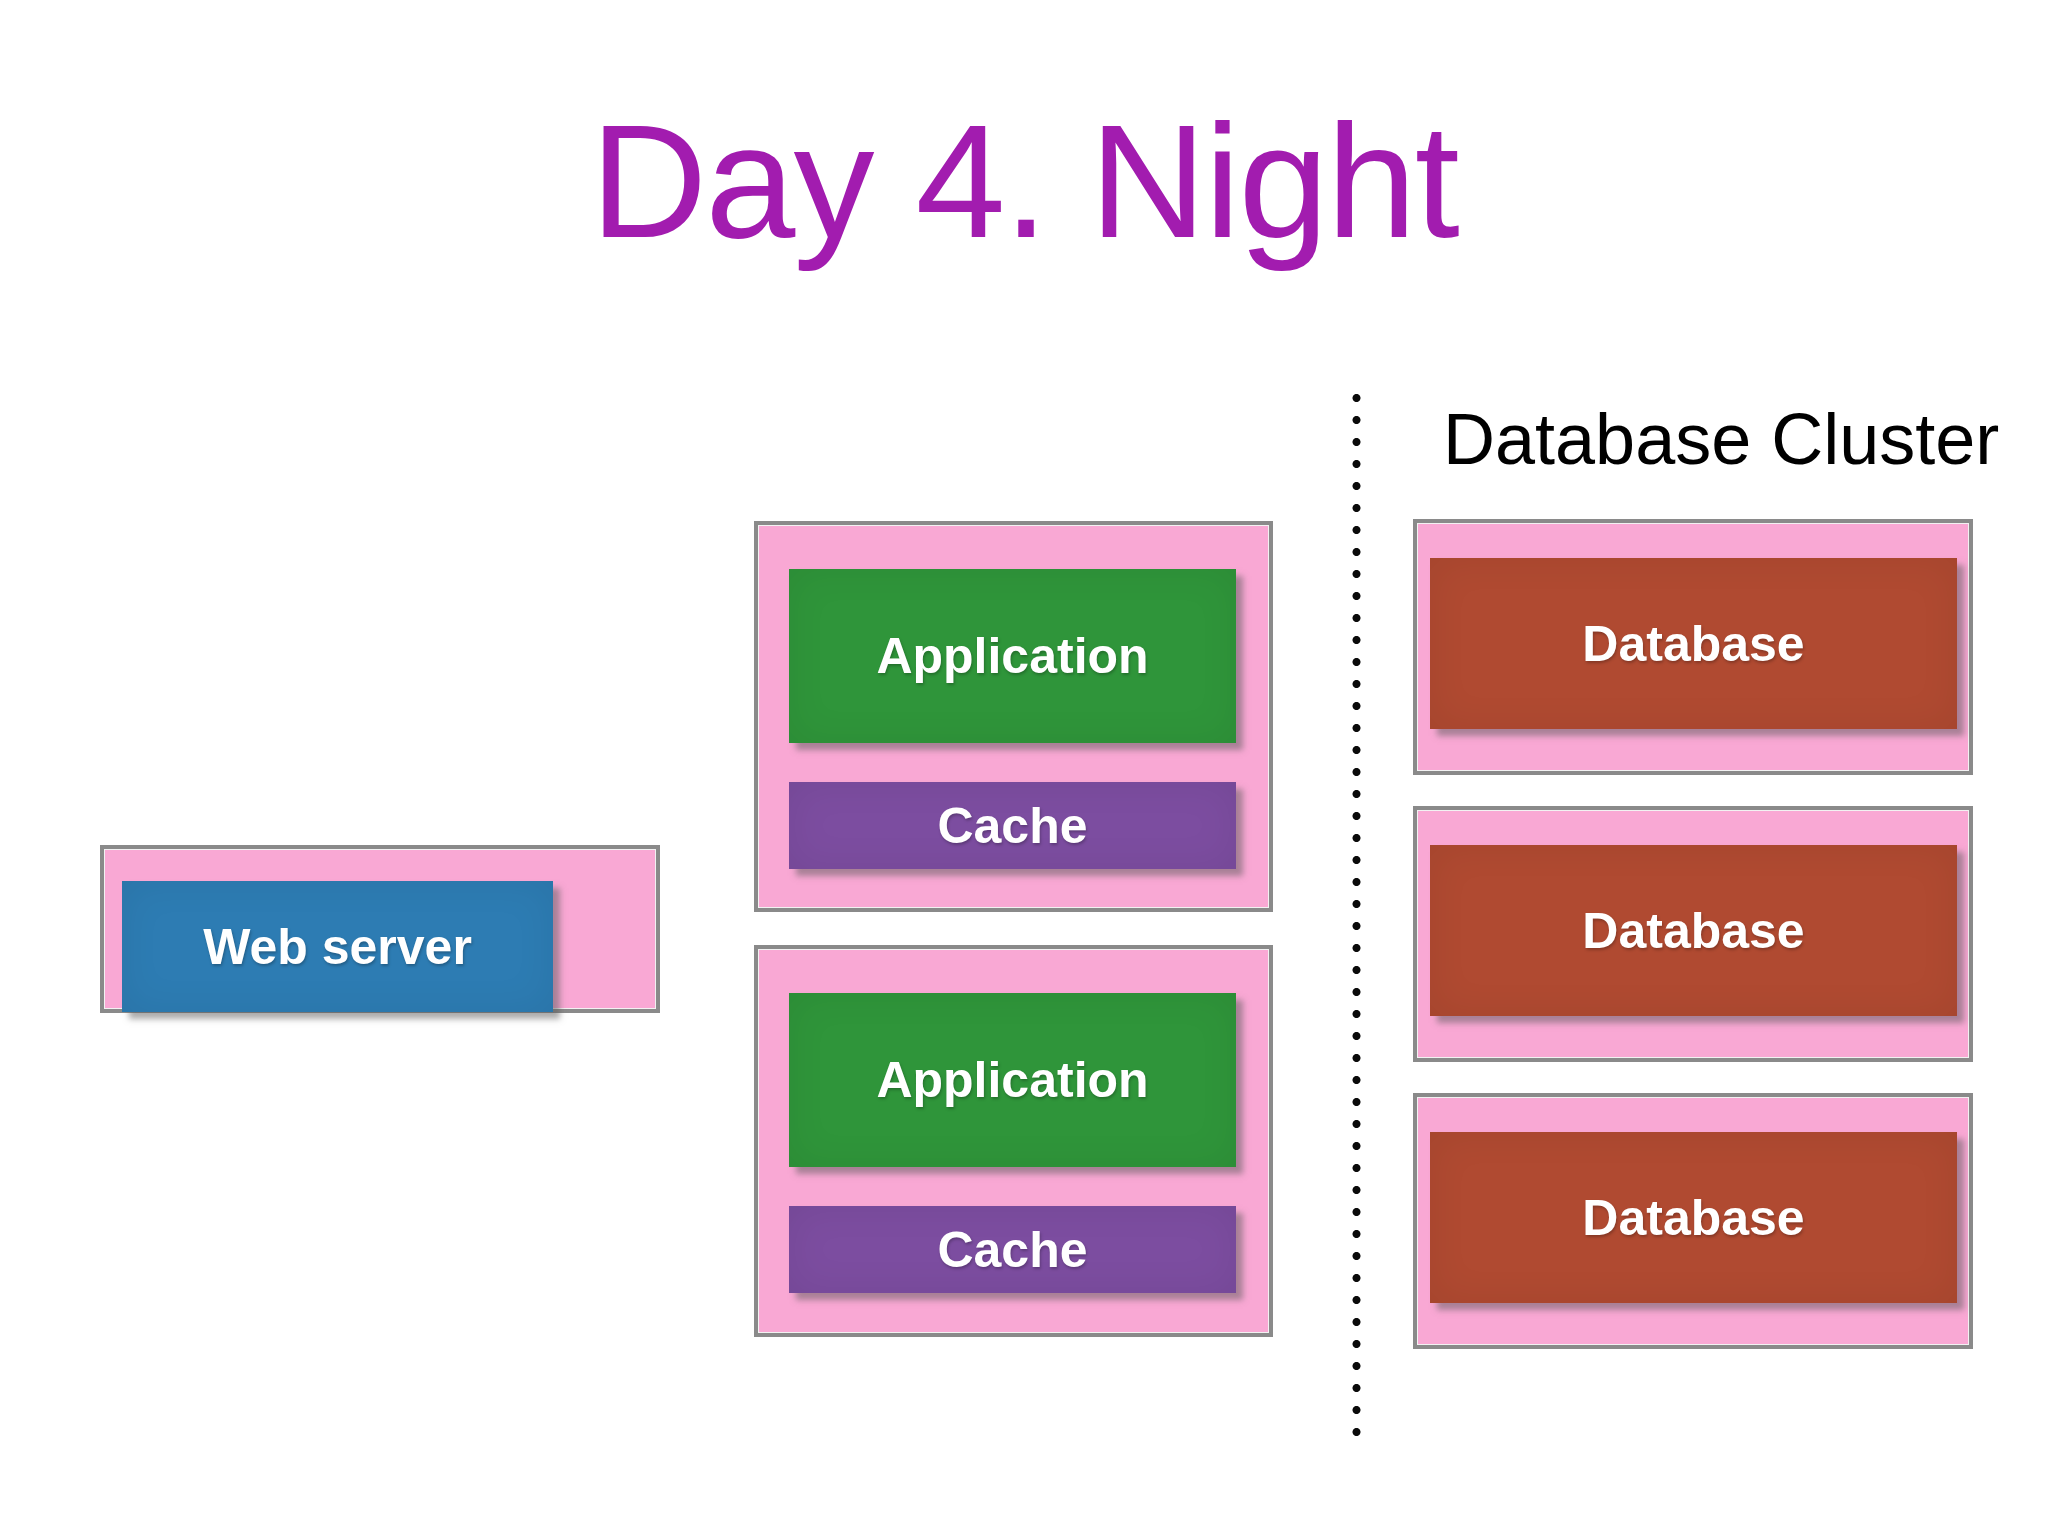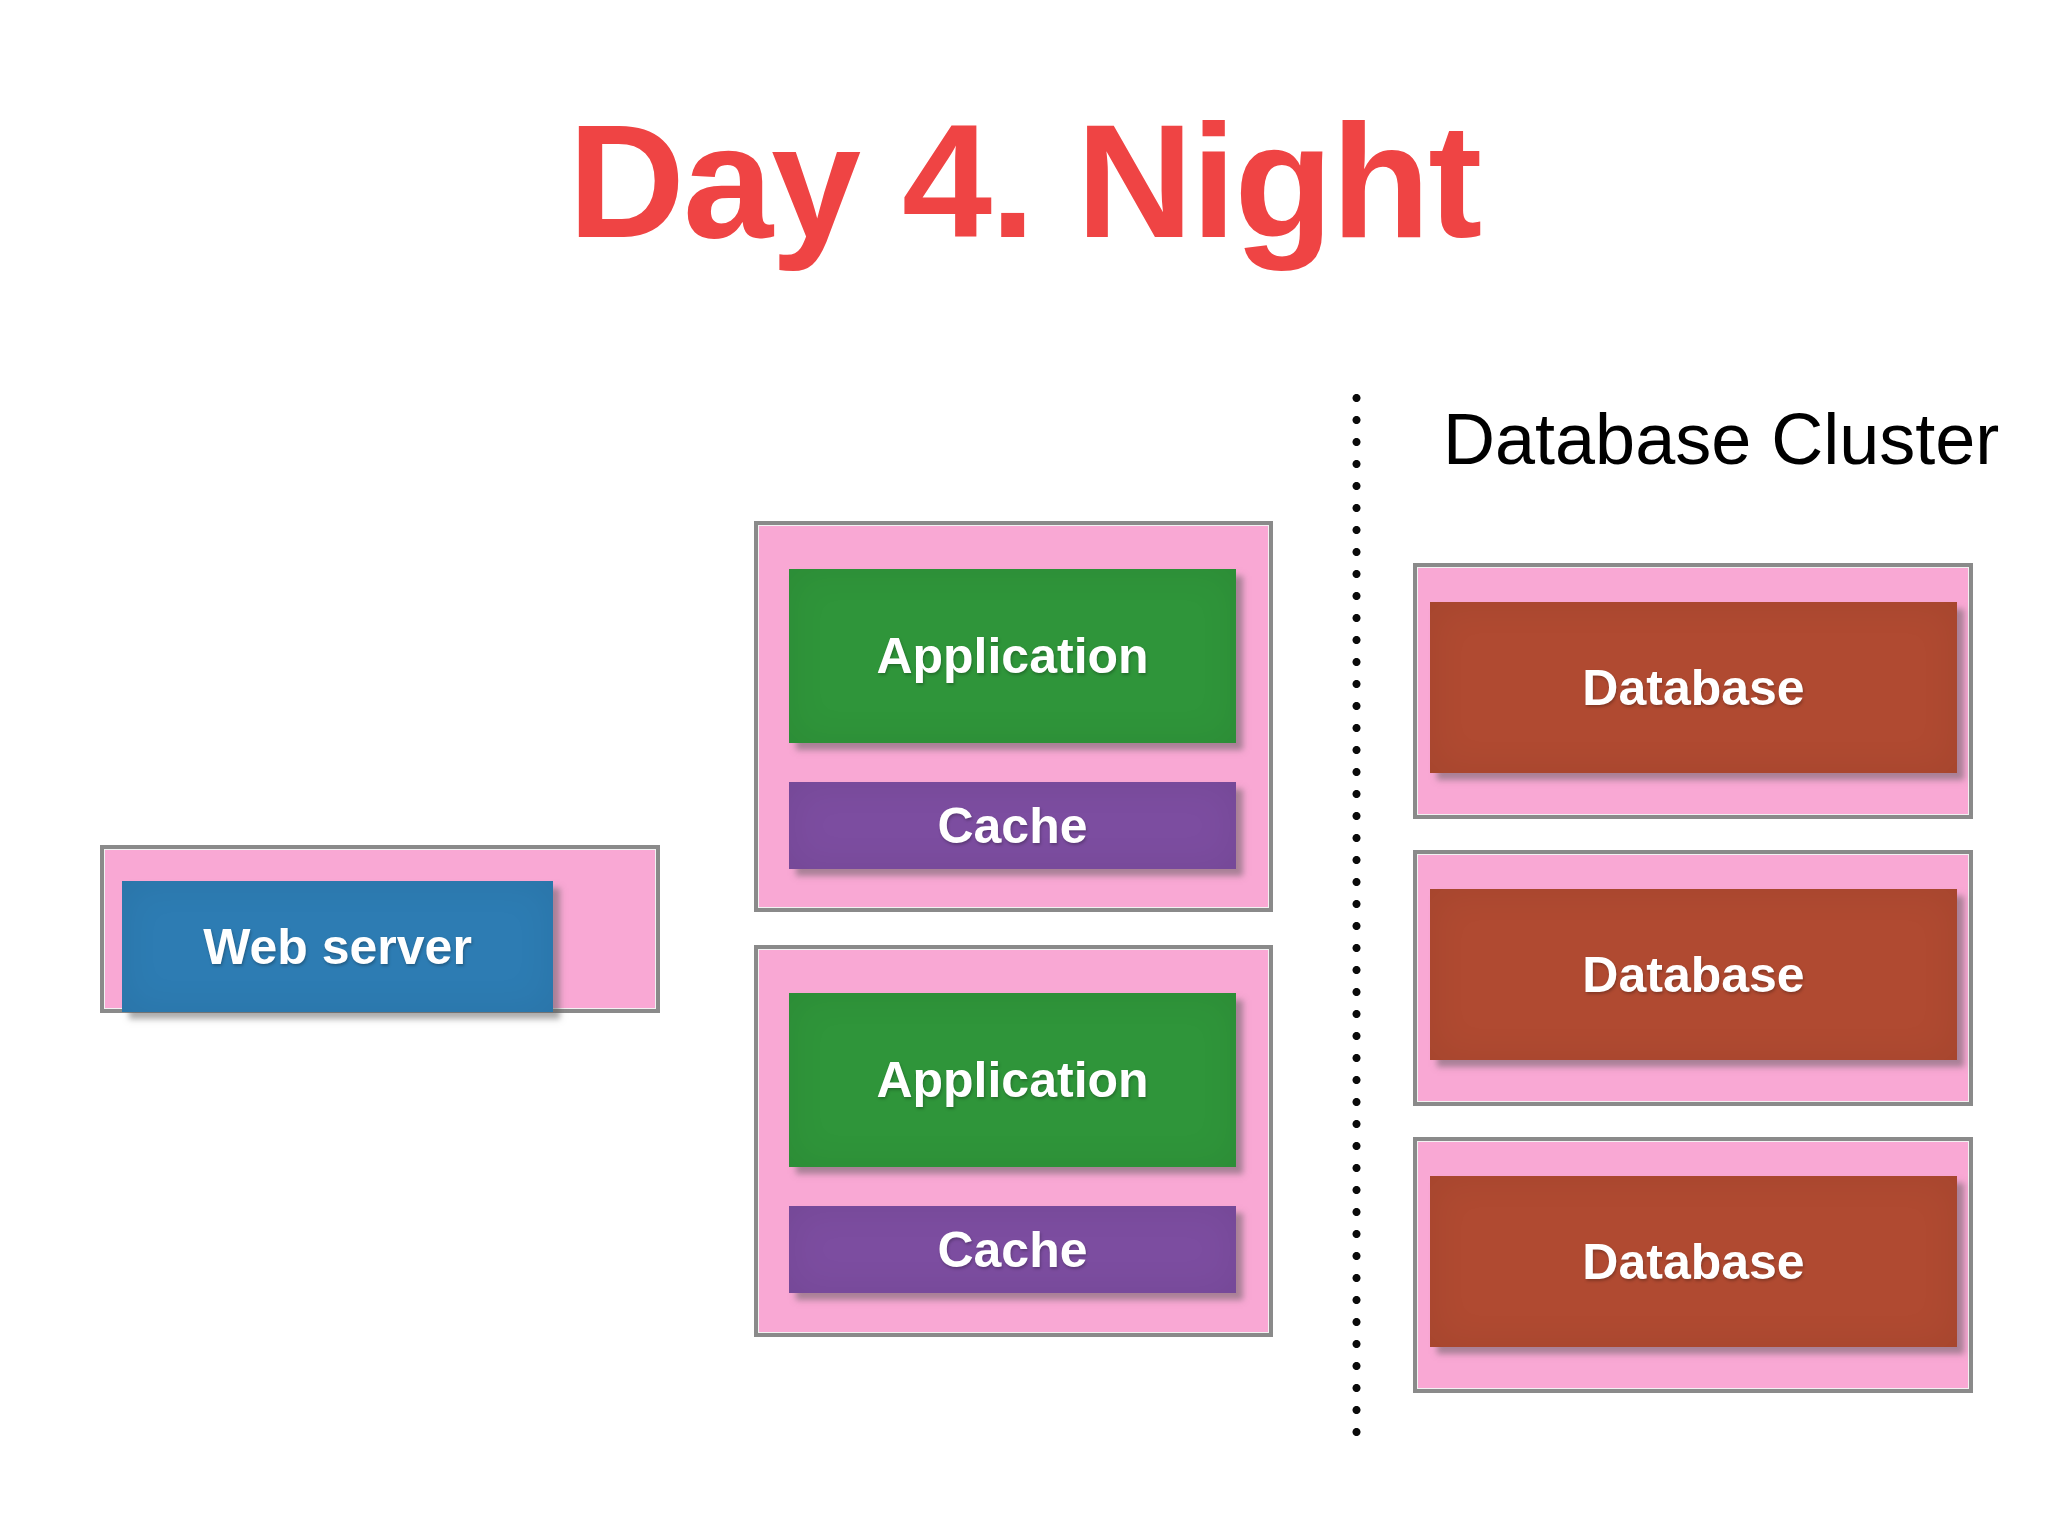--- a/index.html
+++ b/index.html
@@ -10,22 +10,22 @@
     background: #ffffff;
     font-family: "Liberation Sans", sans-serif;
     overflow: hidden;
   }
   .abs { position: absolute; box-sizing: border-box; }
 
   .slide-title {
     left: 0; right: 0; top: 88px;
     text-align: center;
     font-size: 162px;
-    font-weight: 700;
-    color: #ef4444;
+    font-weight: 400;
+    color: #a21caf;
     letter-spacing: -2px;
     white-space: nowrap;
   }
 
   .group-container {
     border: 4px solid #8a8a8a;
     background: #f9a8d4;
     box-shadow: 0 0 0 1px #f2f2f2 inset;
   }
 
@@ -61,21 +61,21 @@
 
   .cluster-label {
     left: 1408px; top: 398px;
     font-size: 72px;
     color: #000000;
     white-space: nowrap;
     margin-left: 35px;
   }
 
   
-  .db-container { left: 1413px; width: 560px; height: 256px; margin-top: 44px; }
+  .db-container { left: 1413px; width: 560px; height: 256px; }
   .db-container-1 { top: 519px; }
   .db-container-2 { top: 806px; }
   .db-container-3 { top: 1093px; }
   .db-box { left: 13px; top: 35px; width: 527px; height: 171px; }
 
   .footer-link {
     left: 735px; top: 1416px;
     font-size: 73px;
     text-decoration: underline;
     text-decoration-thickness: 6px;

